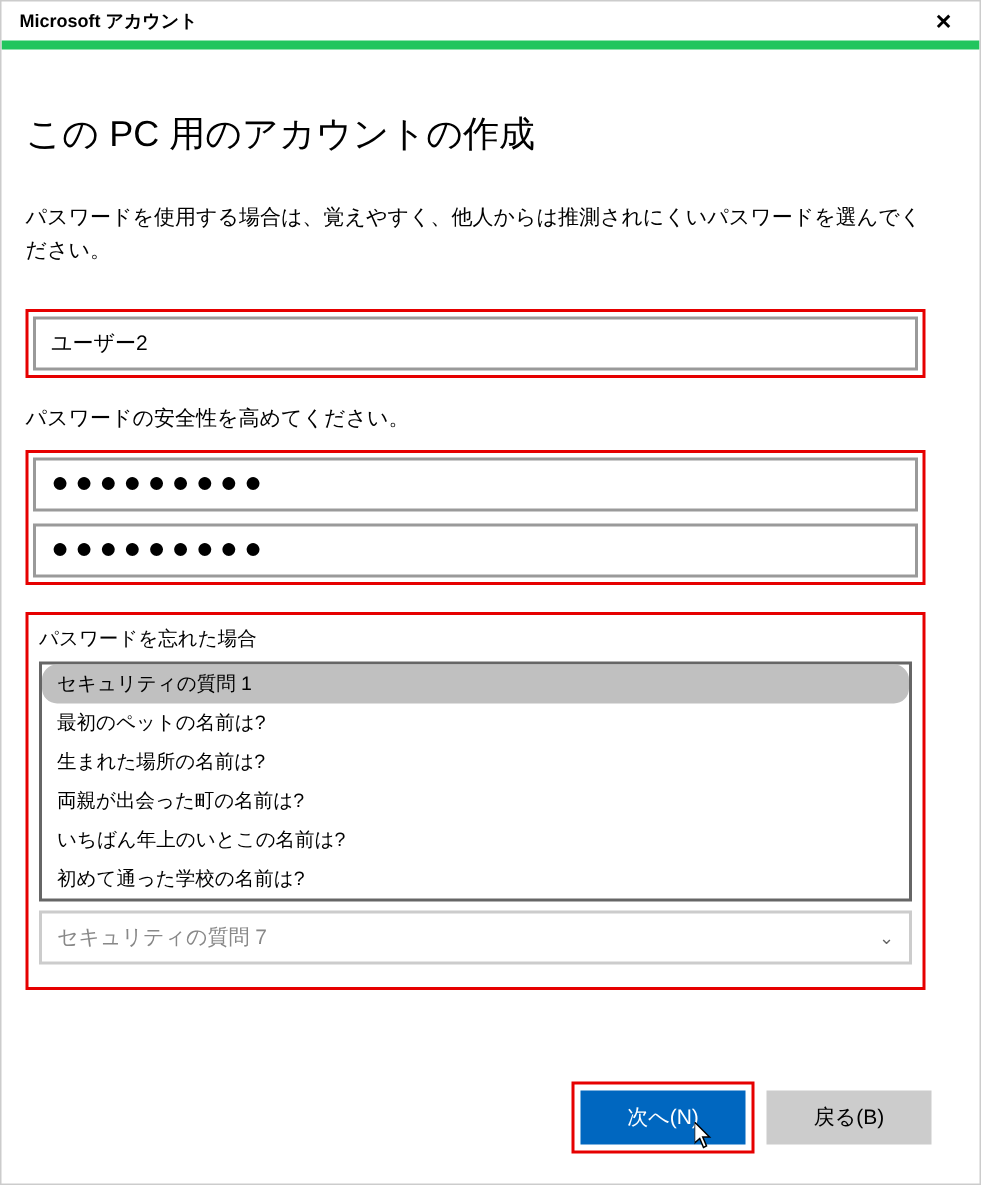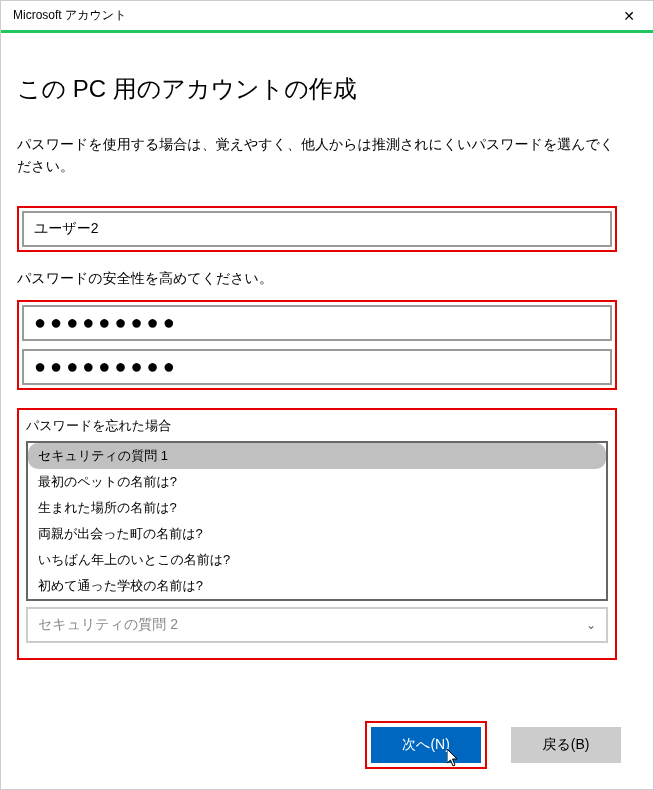--- a/index.html
+++ b/index.html
@@ -15,21 +15,22 @@
       position: relative;
       border: 1px solid #ccc;
     }
     .titlebar {
       height: 32px;
       display: flex;
       align-items: center;
       justify-content: space-between;
       padding: 0 12px;
       font-size: 12px;
-      border-bottom: 3px solid #22c55e;
+      border-bottom: 6px solid #22c55e;
+      font-weight: bold;
     }
     .close-btn {
       width: 24px;
       height: 24px;
       display: flex;
       align-items: center;
       justify-content: center;
       cursor: pointer;
       font-size: 14px;
     }
@@ -123,21 +124,21 @@
       background: #fff;
     }
     .answer-input::placeholder {
       color: #888;
     }
     .button-row {
       position: absolute;
       bottom: 20px;
       right: 32px;
       display: flex;
-      gap: 24px;
+      gap: 8px;
       align-items: center;
     }
     .btn {
       min-width: 110px;
       height: 36px;
       font-size: 14px;
       font-family: inherit;
       border: none;
       cursor: pointer;
       display: flex;
@@ -192,21 +193,21 @@
       <div class="forgot-label">パスワードを忘れた場合</div>
       <div class="dropdown-open">
         <div class="dropdown-item selected">セキュリティの質問 1</div>
         <div class="dropdown-item">最初のペットの名前は?</div>
         <div class="dropdown-item">生まれた場所の名前は?</div>
         <div class="dropdown-item">両親が出会った町の名前は?</div>
         <div class="dropdown-item">いちばん年上のいとこの名前は?</div>
         <div class="dropdown-item">初めて通った学校の名前は?</div>
       </div>
       <div class="dropdown-closed">
-        <span>セキュリティの質問 2</span>
+        <span>セキュリティの質問 7</span>
         <span class="chevron">⌄</span>
       </div>
     </div>
   </div>
 </div>
 
 <div class="button-row">
   <div class="btn-highlight">
     <button class="btn btn-primary">次へ(N)</button>
     <span class="cursor">

